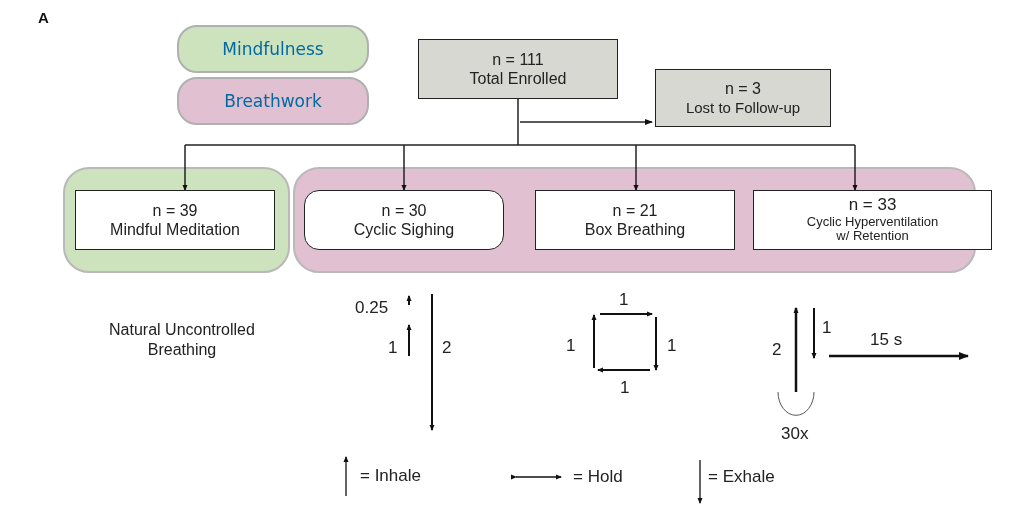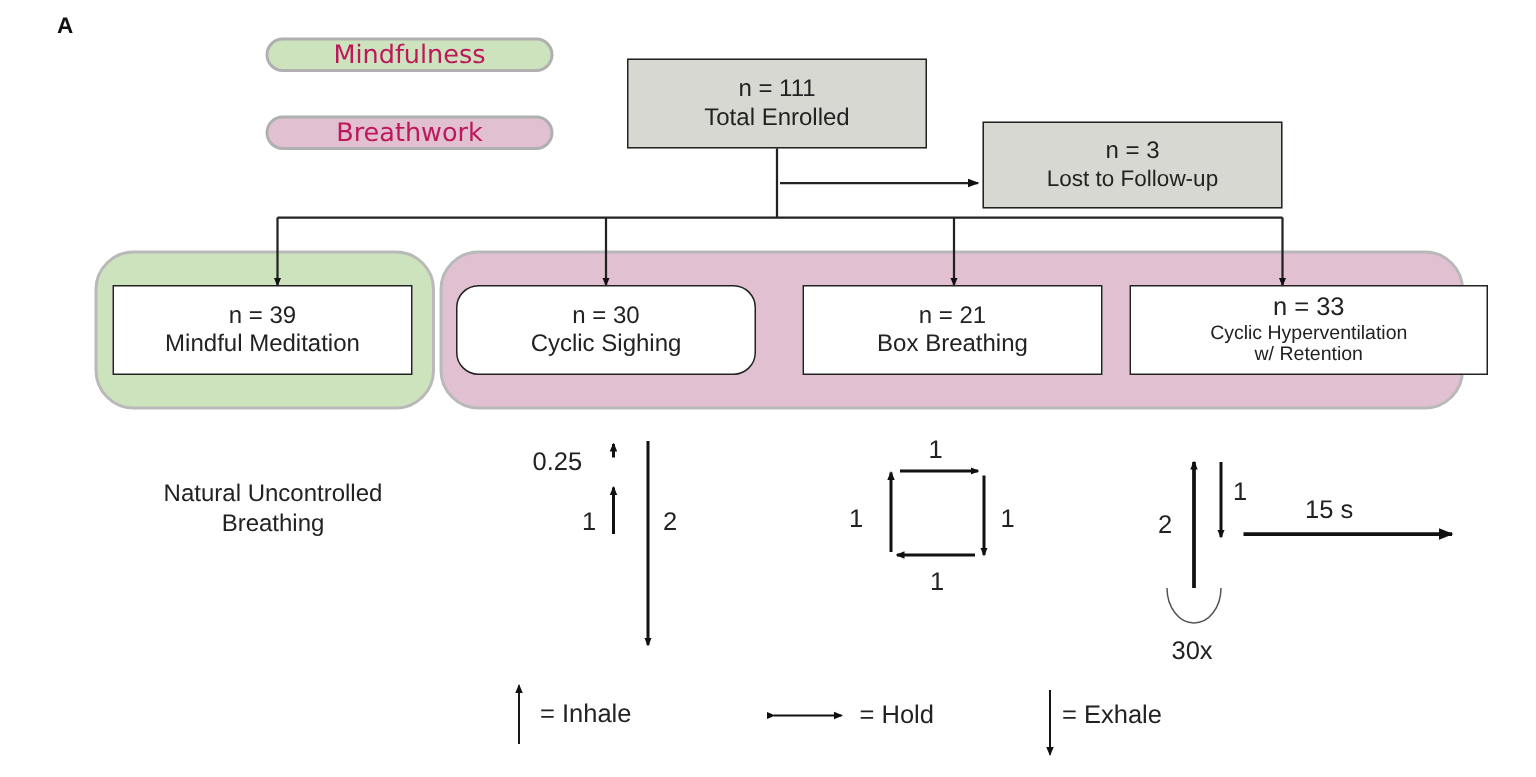--- a/index.html
+++ b/index.html
@@ -1,21 +1,21 @@
 <!DOCTYPE html>
 <html><head>
 <meta charset="utf-8">
 <style>
   html, body { margin:0; padding:0; background:#ffffff; }
   body { width:1024px; height:518px; position:relative; overflow:hidden;
          font-family:"Liberation Sans", sans-serif; color:#222; }
   .abs { position:absolute; }
   .panel-label { left:38px; top:9px; font-weight:bold; font-size:15px; color:#111; }
-  .legend-pill { height:23px; border:2px solid #b0b0b0; border-radius:20px; display:flex;
-                 align-items:center; justify-content:center; font-size:17px; color:#be185d;
+  .legend-pill { height:48px; border:2px solid #b0b0b0; border-radius:20px; display:flex;
+                 align-items:center; justify-content:center; font-size:17px; color:#0369a1;
                  font-family:"DejaVu Sans", sans-serif; box-sizing:border-box; }
   .pill-mind { left:177px; top:25px; width:192px; background:#cce3bd; }
   .pill-breath { left:177px; top:77px; width:192px; background:#e1c1d1; }
   .box { border:1.5px solid #222; box-sizing:border-box; display:flex; flex-direction:column;
          align-items:center; justify-content:center; text-align:center; line-height:1.2; }
   .gray { background:#d8d8d3; }
   .white { background:#ffffff; }
   .group { border:2px solid #b9b9b9; border-radius:26px; box-sizing:border-box; }
   .g-mind { left:63px; top:167px; width:227px; height:106px; background:#cce3bd; }
   .g-breath { left:293px; top:167px; width:683px; height:106px; background:#e1c1d1; }
@@ -82,21 +82,21 @@
     <line x1="346" y1="496" x2="346" y2="457" marker-end="url(#ahs)"></line>
     <line x1="516" y1="477" x2="561" y2="477" marker-end="url(#ahs)" marker-start="url(#ahs)"></line>
     <line x1="700" y1="460" x2="700" y2="503" marker-end="url(#ahs)"></line>
   </g>
 </svg>
 
 <div class="abs box gray" style="left:418px; top:39px; width:200px; height:60px;">
   <div class="n">n = 111</div>
   <div class="t">Total Enrolled</div>
 </div>
-<div class="abs box gray" style="left:655px; top:81px; width:200px; height:58px;">
+<div class="abs box gray" style="left:655px; top:69px; width:176px; height:58px;">
   <div class="n">n = 3</div>
   <div class="t" style="font-size:15px;">Lost to Follow-up</div>
 </div>
 
 <div class="abs box white" style="left:75px; top:190px; width:200px; height:60px;">
   <div class="n">n = 39</div>
   <div class="t">Mindful Meditation</div>
 </div>
 <div class="abs box white" style="left:304px; top:190px; width:200px; height:60px;border-radius:15px;">
   <div class="n">n = 30</div>

